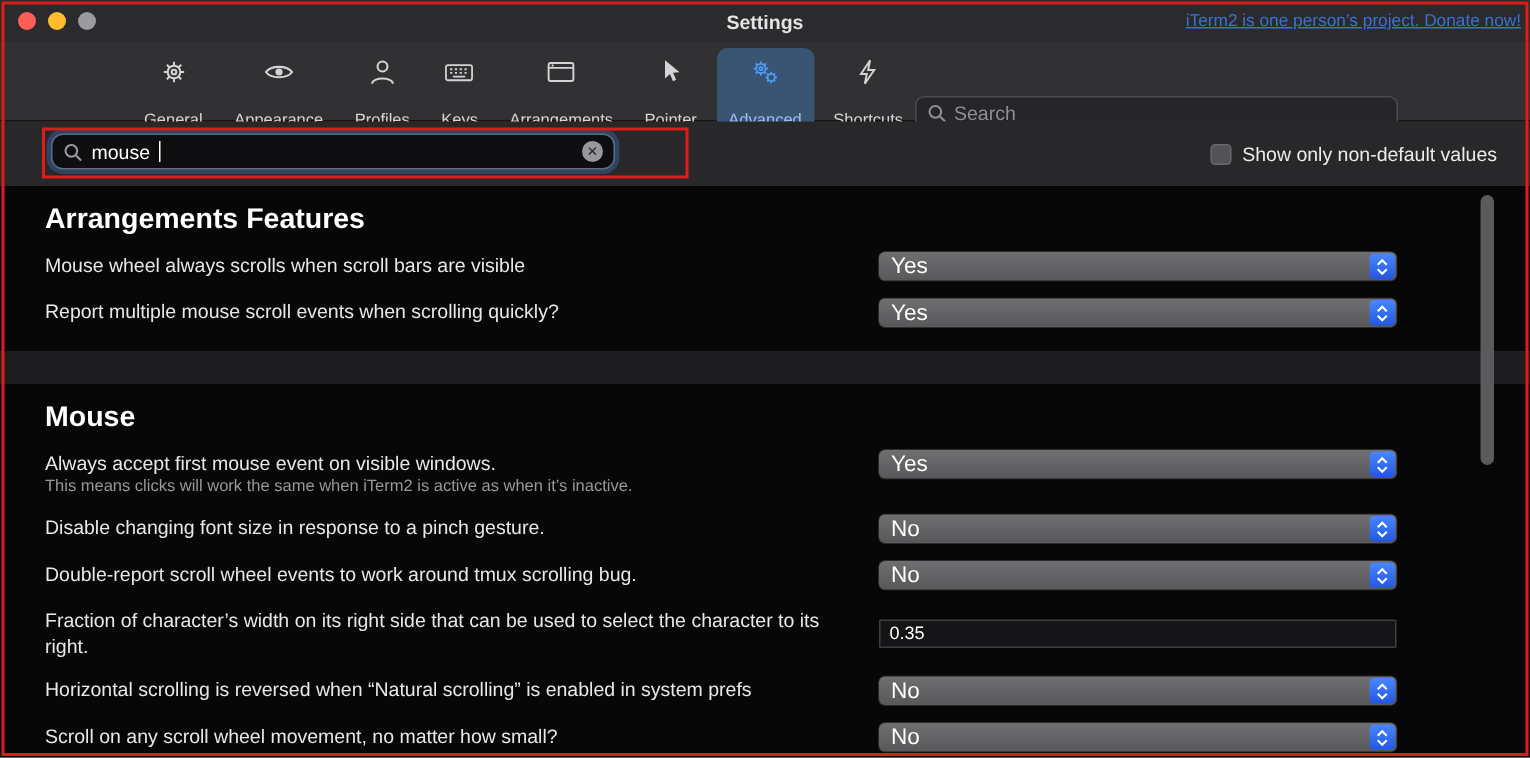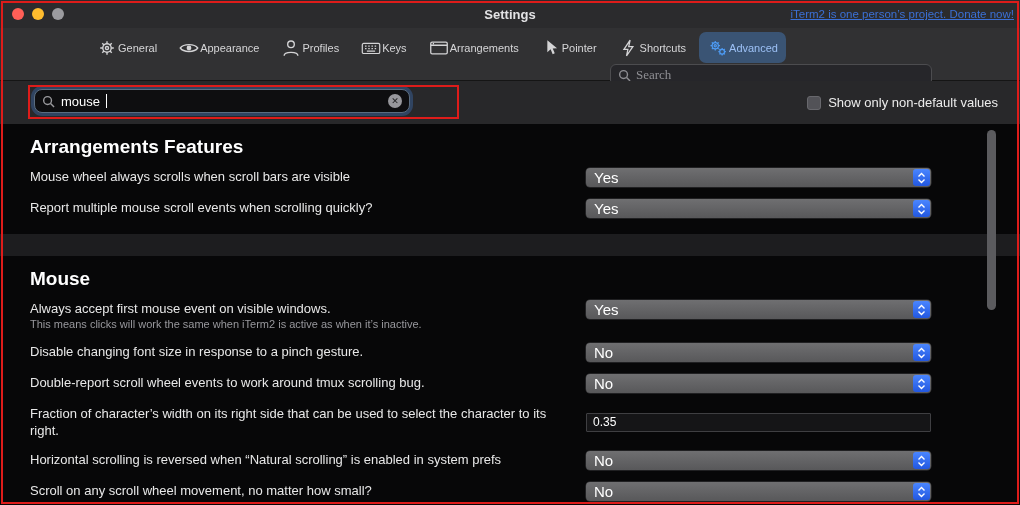--- a/index.html
+++ b/index.html
@@ -12,26 +12,26 @@
   .light { width:12px; height:12px; border-radius:50%; }
   .light.red { background:#ff5f57; }
   .light.yellow { background:#febc2e; }
   .light.gray { background:#9b9b9f; }
   .win-title { position:absolute; left:0; right:0; top:7px; text-align:center; font-size:13px; font-weight:700; color:#e3e3e5; }
   .donate { position:absolute; right:6px; top:8px; font-size:11.5px; color:#3b70d6; text-decoration:underline; cursor:pointer; }
 
   
   .toolbar { position:absolute; top:28px; left:0; right:0; height:53px; background:#313133; border-bottom:1px solid #151515; }
   .tabs { position:absolute; left:88px; top:4px; display:flex; gap:5px; align-items:flex-end; }
-  .tab { display:flex; flex-direction:row; align-items:center; gap:0; padding:4px 8px 3px; border-radius:7px; cursor:pointer; }
+  .tab { display:flex; flex-direction:column; align-items:center; gap:14px; padding:4px 8px 3px; border-radius:7px; cursor:pointer; }
   .tab-icon { height:24px; display:flex; align-items:center; justify-content:center; }
   .tab-label { font-size:11px; color:#d6d6d8; white-space:nowrap; }
   .tab.selected { background:#3a5474; }
   .tab.selected .tab-label { color:#9cc0f5; }
-  .toolbar-search { position:absolute; left:610px; top:36px; width:322px; height:22px; background:#26262a; border:1px solid #4c4c4f; border-radius:6px; display:flex; align-items:center; gap:5px; padding:0 7px;font-family:Liberation Serif, serif; }
+  .toolbar-search { position:absolute; left:610px; top:36px; width:322px; height:22px; background:#26262a; border:1px solid #4c4c4f; border-radius:6px; display:flex; align-items:center; gap:5px; padding:0 7px; }
   .toolbar-search input { flex:1; background:transparent; border:none; outline:none; color:#b9b9bd; font-size:13px; font-family:inherit; }
   .toolbar-search input::placeholder { color:#8e8e93; }
 
   
   .filterbar { position:absolute; top:81px; left:0; right:0; height:43px; background:#28282a; }
   .search-field { position:absolute; left:34px; top:89px; width:376px; height:24px; border-radius:8px; background:#0e0e10; border:1px solid #5a6c80; box-shadow:0 0 0 3px rgba(64,120,200,0.35); display:flex; align-items:center; gap:6px; padding:0 7px; }
   .search-text { color:#ffffff; font-size:13px; }
   .caret { width:1px; height:14px; background:#ffffff; }
   .clear-btn { margin-left:auto; width:14px; height:14px; border-radius:50%; background:#97979c; color:#232325; font-size:9px; line-height:14px; text-align:center; font-weight:700; cursor:pointer; }
   .nondefault { position:absolute; right:22px; top:95px; display:flex; align-items:center; gap:7px; cursor:pointer; }
@@ -132,40 +132,40 @@
 
       <div class="tab">
         <span class="tab-icon">
           <svg width="22" height="22" viewBox="0 0 24 24">
             <path d="M8 3.5l0 13.2 3.6-3.3 2.2 5.3 2.3-1-2.2-5.1 4.7-.4z" fill="#d4d4d6"></path>
           </svg>
         </span>
         <span class="tab-label">Pointer</span>
       </div>
 
-      <div class="tab">
-        <span class="tab-icon">
-          <svg width="22" height="22" viewBox="0 0 24 24" fill="none" stroke="#d4d4d6" stroke-width="1.4">
-            <path d="M13.2 3.5L6.5 13.5h4.3L9.3 20.5l6.9-10h-4.5z"></path>
-          </svg>
-        </span>
-        <span class="tab-label">Shortcuts</span>
-      </div>
-
       <div class="tab selected">
         <span class="tab-icon">
           <svg width="22" height="22" viewBox="0 0 24 24" fill="none" stroke="#4e9cf5" stroke-width="1.3">
             <circle cx="9" cy="9.5" r="3.4"></circle>
               <circle cx="9" cy="9.5" r="1.2"></circle>
             <path d="M9 6.1V4.3 M9 12.9v1.8 M5.6 9.5H3.8 M12.4 9.5h1.8 M6.6 7.1L5.3 5.8 M11.4 7.1l1.3-1.3 M6.6 11.9l-1.3 1.3 M11.4 11.9l1.3 1.3"></path>
             <circle cx="16.5" cy="16" r="2.6"></circle>
             <path d="M16.5 13.4v-1.5 M16.5 18.6v1.5 M13.9 16h-1.5 M19.1 16h1.5 M14.7 14.2l-1.1-1.1 M18.3 14.2l1.1-1.1 M14.7 17.8l-1.1 1.1 M18.3 17.8l1.1 1.1"></path>
           </svg>
         </span>
         <span class="tab-label">Advanced</span>
+      </div>
+
+      <div class="tab">
+        <span class="tab-icon">
+          <svg width="22" height="22" viewBox="0 0 24 24" fill="none" stroke="#d4d4d6" stroke-width="1.4">
+            <path d="M13.2 3.5L6.5 13.5h4.3L9.3 20.5l6.9-10h-4.5z"></path>
+          </svg>
+        </span>
+        <span class="tab-label">Shortcuts</span>
       </div>
 
     </div>
 
     <div class="toolbar-search">
       <svg width="13" height="13" viewBox="0 0 14 14" fill="none" stroke="#8e8e93" stroke-width="1.5">
         <circle cx="6" cy="6" r="4.2"></circle>
           <path d="M9.2 9.2L13 13"></path>
       </svg>
       <input type="text" placeholder="Search" style="">

